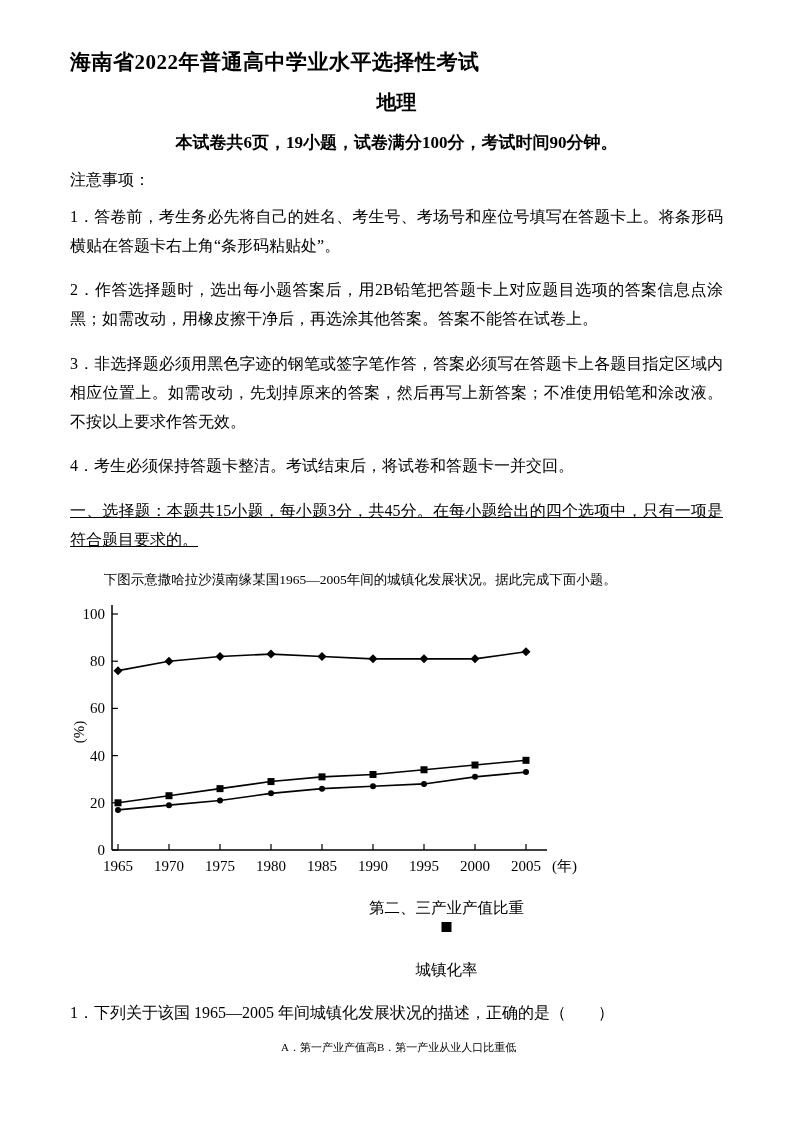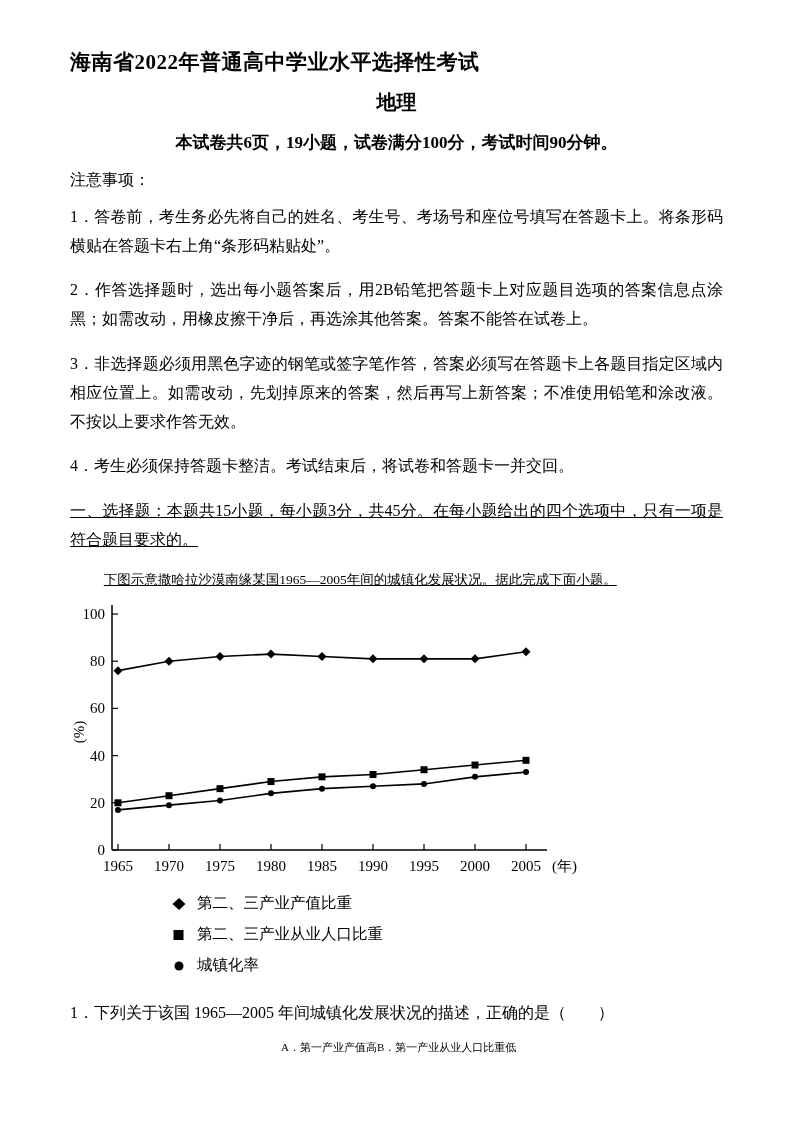--- a/index.html
+++ b/index.html
@@ -5,25 +5,25 @@
   html,body{margin:0;padding:0;}
   body{width:793px;height:1122px;background:#fff;color:#000;
        font-family:"Liberation Serif","DejaVu Serif",serif;overflow:hidden;}
   .page{padding:48px 70px 0;}
   .title{font-size:21px;font-weight:700;text-align:left;letter-spacing:.5px;}
   .subject{font-size:20px;font-weight:700;text-align:center;margin-top:13px;}
   .info{font-size:17px;font-weight:700;text-align:center;margin-top:15px;}
   .para{font-size:16px;line-height:1.8;text-align:justify;margin-top:8px;}
   .notice-heading{margin-top:12px;}
   .section{margin-top:12px;text-decoration:underline;}
-  .stimulus{font-size:13.5px;margin-top:12px;text-indent:2.5em;text-decoration:underline;}
+  .stimulus{font-size:13.5px;margin-top:12px;text-indent:2.5em;}
   .chart-wrap{margin-top:12px;margin-left:2px;}
   #chart-svg text{font-family:"Liberation Serif","DejaVu Serif",serif;fill:#000;}
   .legend{margin-left:100px;margin-top:4px;}
-  .legend-row{display:flex;align-items:center;gap:9px;height:31px;font-size:15.5px;}
+  .legend-row{display:flex;align-items:center;gap:9px;height:31px;font-size:15.5px;flex-direction:column;}
   .question{font-size:16px;margin-top:22px;}
   .options{display:flex;font-size:11px;text-align:right;}
   .opt-a{width:47%;}
 </style>
 </head>
 <body>
 
 <div class="page">
   <div class="title">海南省2022年普通高中学业水平选择性考试</div>
   <div class="subject">地理</div>
@@ -111,21 +111,20 @@
       <div class="legend-row">
         <svg width="18" height="16">
           <path d="M9 2 L15.5 8 L9 14 L2.5 8 Z" fill="#000000"></path>
         </svg>
         <span class="legend-label">第二、三产业产值比重</span>
       </div>
       <div class="legend-row">
         <svg width="18" height="16">
           <rect x="3.5" y="3" width="10" height="10" fill="#000000"></rect>
         </svg>
-        <span class="legend-label">第二、三产业从业人口比重</span>
       </div>
       <div class="legend-row">
         <svg width="18" height="16">
           <circle cx="9" cy="8" r="4.5" fill="#000000"></circle>
         </svg>
         <span class="legend-label">城镇化率</span>
       </div>
     </div>
 
   <p class="question">1．下列关于该国 1965—2005 年间城镇化发展状况的描述，正确的是（　　）</p>

